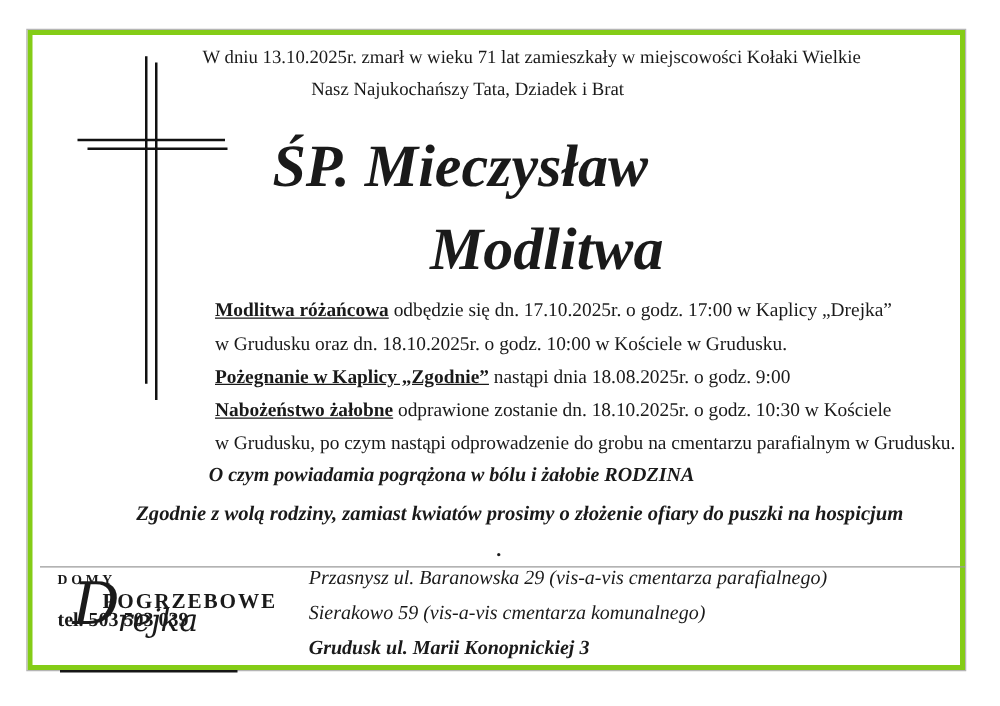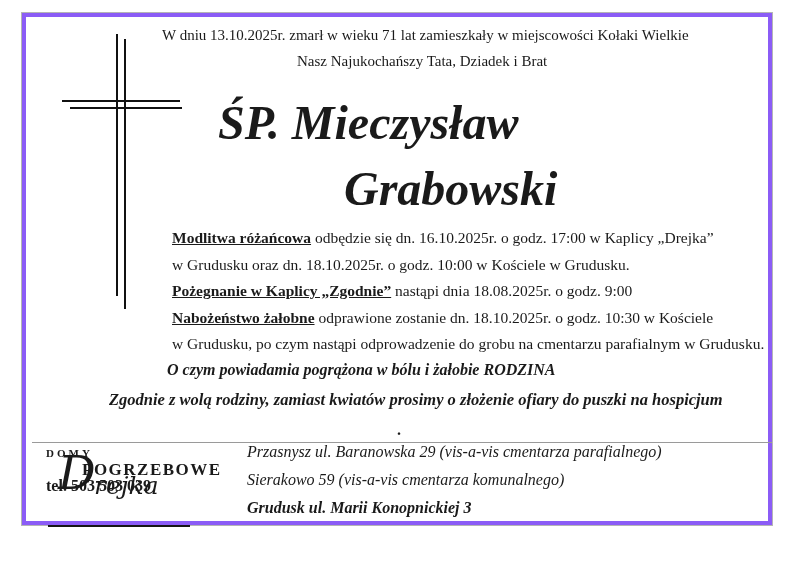--- a/index.html
+++ b/index.html
@@ -1,31 +1,31 @@
 <!DOCTYPE html>
 <html><head>
 <meta charset="utf-8">
 <style>
   html,body{margin:0;padding:0;background:#ffffff;}
   .sheet{position:relative;width:800px;height:565px;background:#ffffff;overflow:hidden;
          font-family:"Liberation Serif", serif;color:#1a1a1a;}
-  .frame{position:absolute;left:22px;top:13px;width:750px;height:512px;
-         border:4px solid #8b5cf6;outline:1px solid #b5b5b5;background:#ffffff;box-sizing:border-box;}
+  .frame{position:absolute;left:22px;top:24px;width:750px;height:512px;
+         border:4px solid #84cc16;outline:1px solid #b5b5b5;background:#ffffff;box-sizing:border-box;}
   .abs{position:absolute;white-space:nowrap;}
 
   
   .cross-line{position:absolute;background:#111;}
   .cv1{left:90px;top:17px;width:2px;height:262px;}
   .cv2{left:98px;top:22px;width:2px;height:270px;}
   .ch1{left:36px;top:83px;width:118px;height:2px;}
   .ch2{left:44px;top:90px;width:112px;height:2px;}
 
   .intro-line{font-size:15px;}
   .intro-1{left:136px;top:10px;}
-  .intro-2{left:223px;top:36px;margin-left:48px;}
+  .intro-2{left:223px;top:36px;}
 
   .name-line{font-weight:bold;font-style:italic;font-size:48px;line-height:1;}
   .name-1{left:192px;top:82px;}
   .name-2{left:318px;top:148px;}
 
   .detail{left:146px;font-size:15.5px;}
   .d0{top:212px;} .d1{top:239px;} .d2{top:265px;} .d3{top:292px;} .d4{top:318px;}
   .lead{font-weight:bold;text-decoration:underline;}
 
   .closing{font-weight:bold;font-style:italic;font-size:16px;}
@@ -57,23 +57,23 @@
       <div class="cross-line cv1"></div>
       <div class="cross-line cv2"></div>
       <div class="cross-line ch1"></div>
       <div class="cross-line ch2"></div>
     </div>
 
     <div class="abs intro-line intro-1">W dniu 13.10.2025r. zmarł w wieku 71 lat zamieszkały w miejscowości Kołaki Wielkie</div>
     <div class="abs intro-line intro-2">Nasz Najukochańszy Tata, Dziadek i Brat</div>
 
     <div class="abs name-line name-1">ŚP.  Mieczysław</div>
-    <div class="abs name-line name-2">Grabowski</div>
+    <div class="abs name-line name-2">Modlitwa</div>
 
-    <div class="abs detail d0"><span class="lead">Modlitwa różańcowa</span><span> odbędzie się dn. 16.10.2025r. o godz. 17:00 w Kaplicy „Drejka”</span></div>
+    <div class="abs detail d0"><span class="lead">Modlitwa różańcowa</span><span> odbędzie się dn. 17.10.2025r. o godz. 17:00 w Kaplicy „Drejka”</span></div>
     <div class="abs detail d1"><span class="lead"></span><span>w Grudusku oraz dn. 18.10.2025r. o godz. 10:00 w Kościele w Grudusku.</span></div>
     <div class="abs detail d2"><span class="lead">Pożegnanie w Kaplicy „Zgodnie”</span><span> nastąpi dnia 18.08.2025r. o godz. 9:00</span></div>
     <div class="abs detail d3"><span class="lead">Nabożeństwo żałobne</span><span> odprawione zostanie dn. 18.10.2025r. o godz. 10:30  w Kościele</span></div>
     <div class="abs closing closing-1">O czym powiadamia pogrążona w bólu i żałobie RODZINA</div>
 
     <div class="abs detail d4"><span class="lead"></span><span>w Grudusku, po czym nastąpi odprowadzenie do grobu na cmentarzu parafialnym w Grudusku.</span></div>
     <div class="abs closing closing-2">Zgodnie z wolą rodziny, zamiast kwiatów prosimy o złożenie ofiary do puszki na hospicjum</div>
     <div class="abs closing-dot">.</div>
 
     <div class="abs footer-rule"></div>

